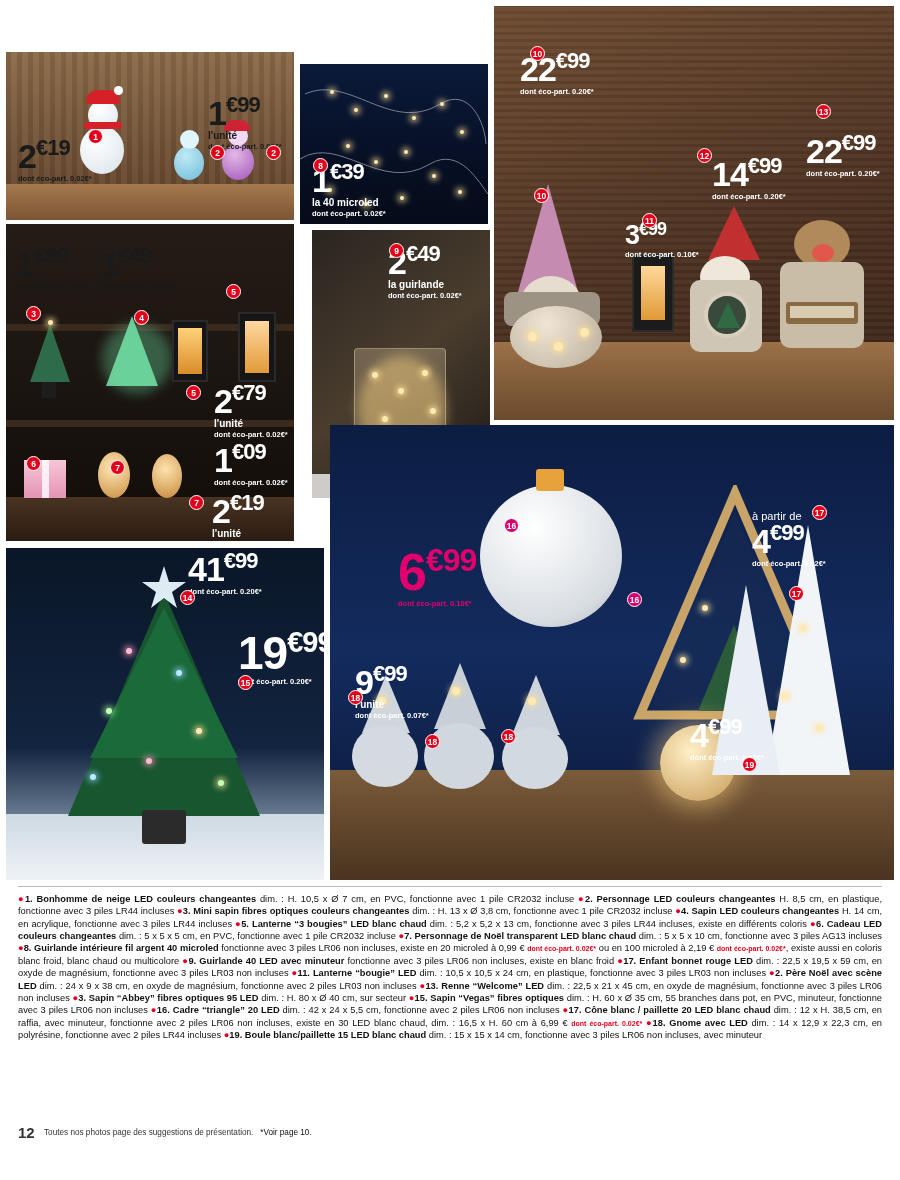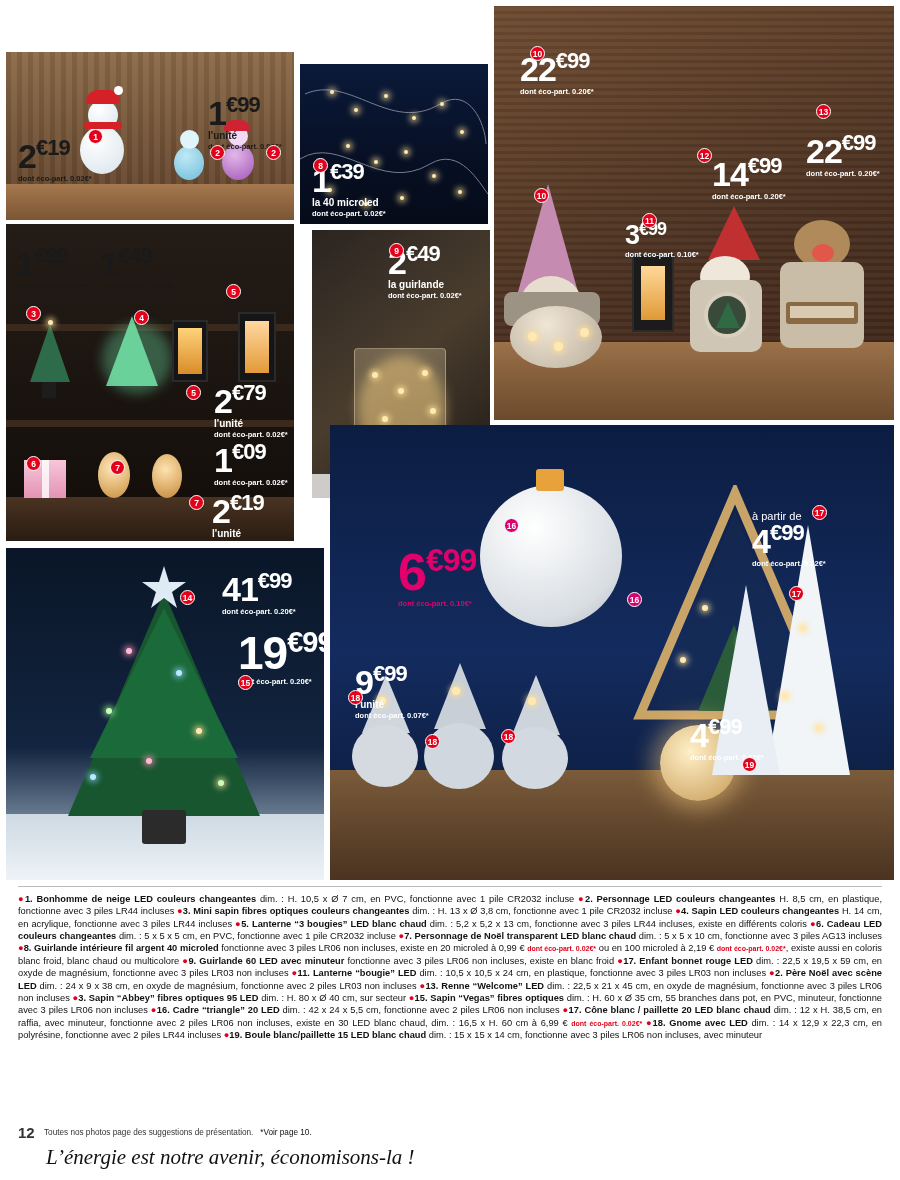--- a/index.html
+++ b/index.html
@@ -345,21 +345,21 @@
       <polygon points="158,18 163,34 180,34 166,44 171,60 158,50 145,60 150,44 136,34 153,34" fill="#eaf6ff" opacity=".95"></polygon>
     </svg>
     <div class="sp" style="left:120px;top:100px;width:6px;height:6px;background:#ffb9d0;box-shadow:0 0 6px 2px rgba(255,150,190,.8);"></div>
     <div class="sp" style="left:170px;top:122px;width:6px;height:6px;background:#b9e8ff;box-shadow:0 0 6px 2px rgba(140,210,255,.8);"></div>
     <div class="sp" style="left:100px;top:160px;width:6px;height:6px;background:#c6ffb9;box-shadow:0 0 6px 2px rgba(160,255,150,.8);"></div>
     <div class="sp" style="left:190px;top:180px;width:6px;height:6px;background:#ffe9b0;"></div>
     <div class="sp" style="left:140px;top:210px;width:6px;height:6px;background:#ffb9d0;box-shadow:0 0 6px 2px rgba(255,150,190,.8);"></div>
     <div class="sp" style="left:84px;top:226px;width:6px;height:6px;background:#b9e8ff;box-shadow:0 0 6px 2px rgba(140,210,255,.8);"></div>
     <div class="sp" style="left:212px;top:232px;width:6px;height:6px;background:#c6ffb9;"></div>
   </div>
-  <div class="price" style="left:188px; top:572px;margin-left:34px;">
+  <div class="price" style="left:188px; top:552px;">
     <div class="main">
         <span class="int">41</span>
         <span class="eur">€</span>
         <span class="dec">99</span>
       </div>
     <div class="eco">dont éco-part. 0.20€*</div>
   </div>
   <div class="price big" style="left:238px; top:630px;">
     <div class="main">
         <span class="int">19</span>
@@ -455,32 +455,31 @@
   <div class="hr"></div>
   <div class="footer">
     <span><span class="dot">●</span><span class="it">1.</span> <span class="it">Bonhomme de neige LED couleurs changeantes</span><span> dim. : H. 10,5 x Ø 7 cm, en PVC, fonctionne avec 1 pile CR2032 incluse</span></span>
     <span><span class="dot">●</span><span class="it">2.</span> <span class="it">Personnage LED couleurs changeantes</span><span> H. 8,5 cm, en plastique, fonctionne avec 3 piles LR44 incluses</span></span>
     <span><span class="dot">●</span><span class="it">3.</span> <span class="it">Mini sapin fibres optiques couleurs changeantes</span><span> dim. : H. 13 x Ø 3,8 cm, fonctionne avec 1 pile CR2032 incluse</span></span>
     <span><span class="dot">●</span><span class="it">4.</span> <span class="it">Sapin LED couleurs changeantes</span><span> H. 14 cm, en acrylique, fonctionne avec 3 piles LR44 incluses</span></span>
     <span><span class="dot">●</span><span class="it">5.</span> <span class="it">Lanterne “3 bougies” LED blanc chaud</span><span> dim. : 5,2 x 5,2 x 13 cm, fonctionne avec 3 piles LR44 incluses, existe en différents coloris</span></span>
     <span><span class="dot">●</span><span class="it">6.</span> <span class="it">Cadeau LED couleurs changeantes</span><span> dim. : 5 x 5 x 5 cm, en PVC, fonctionne avec 1 pile CR2032 incluse</span></span>
     <span><span class="dot">●</span><span class="it">7.</span> <span class="it">Personnage de Noël transparent LED blanc chaud</span><span> dim. : 5 x 5 x 10 cm, fonctionne avec 3 piles AG13 incluses</span></span>
     <span><span class="dot">●</span><span class="it">8.</span> <span class="it">Guirlande intérieure fil argent 40 microled</span><span> fonctionne avec 3 piles LR06 non incluses, existe en 20 microled à 0,99 € </span><b style="font-size:7px;color:#e2001a">dont éco-part. 0.02€*</b><span> ou en 100 microled à 2,19 € </span><b style="font-size:7px;color:#e2001a">dont éco-part. 0.02€*</b><span>, existe aussi en coloris blanc froid, blanc chaud ou multicolore</span></span>
-    <span><span class="dot">●</span><span class="it">9.</span> <span class="it">Guirlande 60 LED avec minuteur</span><span> fonctionne avec 3 piles LR06 non incluses, existe en blanc froid</span></span>
+    <span><span class="dot">●</span><span class="it">9.</span> <span class="it">Guirlande 40 LED avec minuteur</span><span> fonctionne avec 3 piles LR06 non incluses, existe en blanc froid</span></span>
     <span><span class="dot">●</span><span class="it">17.</span> <span class="it">Enfant bonnet rouge LED</span><span> dim. : 22,5 x 19,5 x 59 cm, en oxyde de magnésium, fonctionne avec 3 piles LR03 non incluses</span></span>
     <span><span class="dot">●</span><span class="it">11.</span> <span class="it">Lanterne “bougie” LED</span><span> dim. : 10,5 x 10,5 x 24 cm, en plastique, fonctionne avec 3 piles LR03 non incluses</span></span>
     <span><span class="dot">●</span><span class="it">2.</span> <span class="it">Père Noël avec scène LED</span><span> dim. : 24 x 9 x 38 cm, en oxyde de magnésium, fonctionne avec 2 piles LR03 non incluses</span></span>
     <span><span class="dot">●</span><span class="it">13.</span> <span class="it">Renne “Welcome” LED</span><span> dim. : 22,5 x 21 x 45 cm, en oxyde de magnésium, fonctionne avec 3 piles LR06 non incluses</span></span>
     <span><span class="dot">●</span><span class="it">3.</span> <span class="it">Sapin “Abbey” fibres optiques 95 LED</span><span> dim. : H. 80 x Ø 40 cm, sur secteur</span></span>
     <span><span class="dot">●</span><span class="it">15.</span> <span class="it">Sapin “Vegas” fibres optiques</span><span> dim. : H. 60 x Ø 35 cm, 55 branches dans pot, en PVC, minuteur, fonctionne avec 3 piles LR06 non incluses</span></span>
     <span><span class="dot">●</span><span class="it">16.</span> <span class="it">Cadre “triangle” 20 LED</span><span> dim. : 42 x 24 x 5,5 cm, fonctionne avec 2 piles LR06 non incluses</span></span>
     <span><span class="dot">●</span><span class="it">17.</span> <span class="it">Cône blanc / paillette 20 LED blanc chaud</span><span> dim. : 12 x H. 38,5 cm, en raffia, avec minuteur, fonctionne avec 2 piles LR06 non incluses, existe en 30 LED blanc chaud, dim. : 16,5 x H. 60 cm à 6,99 €</span> <b style="font-size:7px;color:#e2001a">dont éco-part. 0.02€*</b></span>
     <span><span class="dot">●</span><span class="it">18.</span> <span class="it">Gnome avec LED</span><span> dim. : 14 x 12,9 x 22,3 cm, en polyrésine, fonctionne avec 2 piles LR44 incluses</span></span>
     <span><span class="dot">●</span><span class="it">19.</span> <span class="it">Boule blanc/paillette 15 LED blanc chaud</span><span> dim. : 15 x 15 x 14 cm, fonctionne avec 3 piles LR06 non incluses, avec minuteur</span></span>
   </div>
 
   <div class="pagenum">12</div>
   <div class="legal">
     <span>Toutes nos photos page des suggestions de présentation.</span> &nbsp; <span class="star">*Voir page 10.</span>
   </div>
-  <div class="slogan">L’énergie est notre avenir, économisons-la !</div>
 
 </div>
 
 </body></html>

